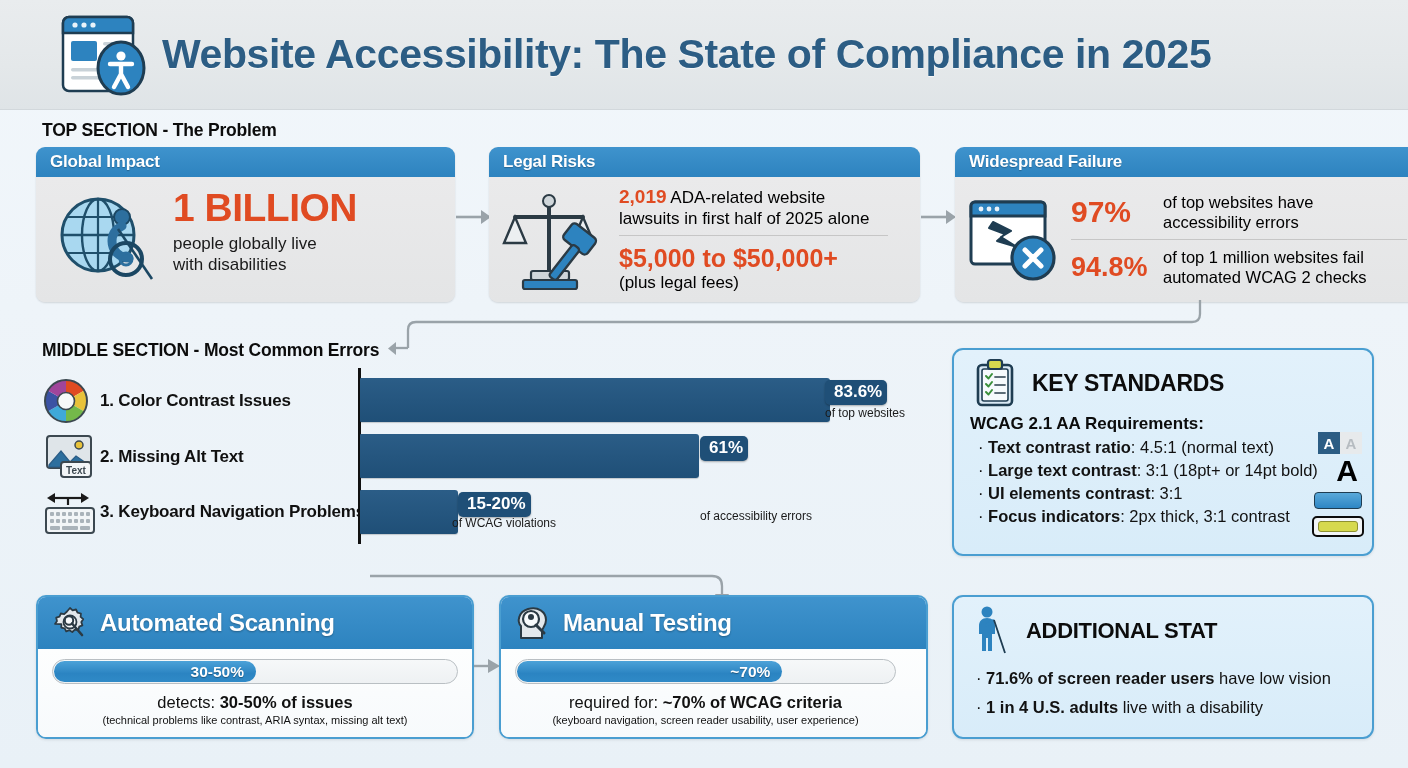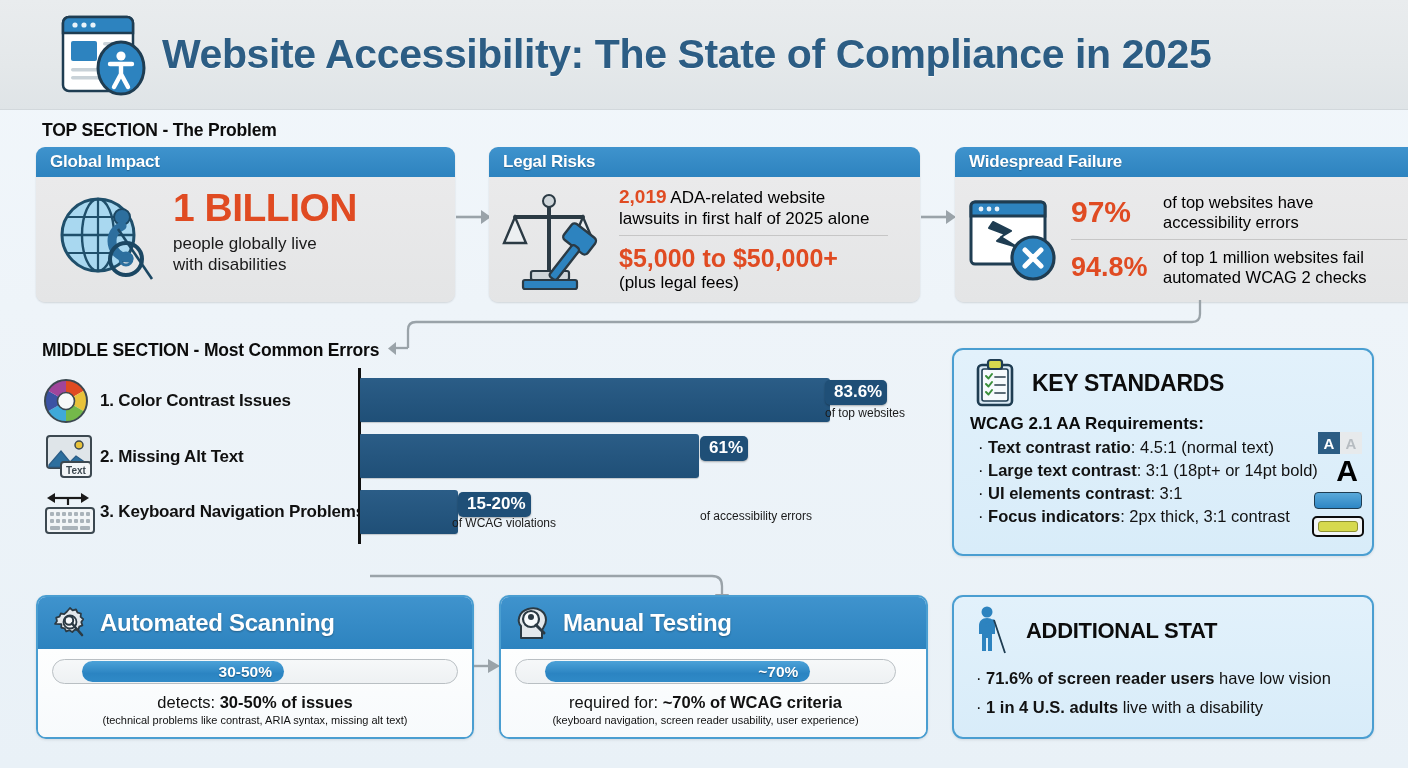--- a/index.html
+++ b/index.html
@@ -165,21 +165,20 @@
     border-radius: 12px;
     background: linear-gradient(180deg,#4ca2d8 0%, #2b84c2 60%, #2f8ac7 100%);
     display: flex;
     align-items: center;
     justify-content: flex-end;
     padding-right: 12px;
     color: #fff;
     font-weight: bold;
     font-size: 15.5px;
     text-shadow: 0 1px 1px rgba(0,0,0,.35);
-    margin-left: 28px;
   }
   .tcard .cap1 { font-size: 16.5px; color:#111; text-align:center; margin-top: 9px; }
   .tcard .cap1 b { font-weight: bold; }
   .tcard .cap2 { font-size: 11px; color:#111; text-align:center; margin-top: 2px; }
 
   .bullet-line { font-size: 16.5px; color:#121212; white-space: nowrap; }
   .bullet-line b { font-weight: bold; }
 
   svg { display:block; }
   .conn { position:absolute; pointer-events:none; }

